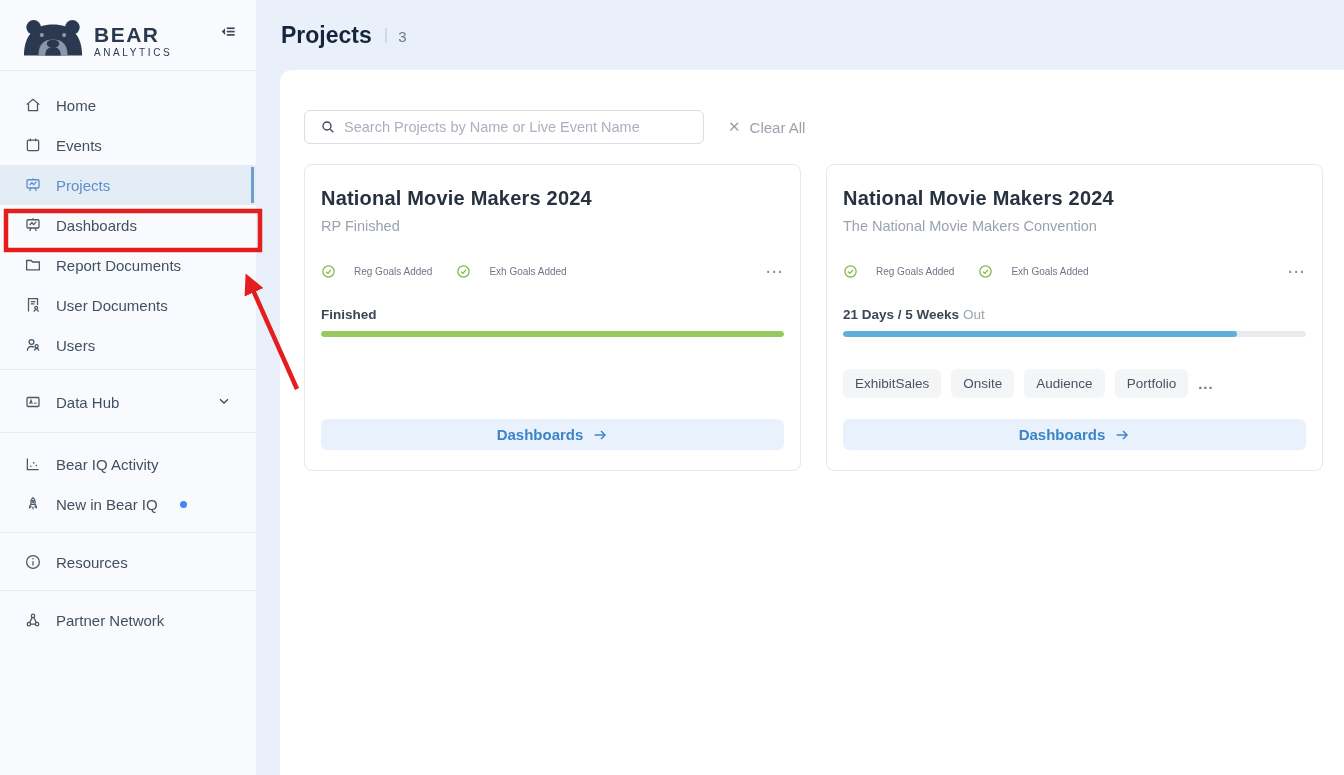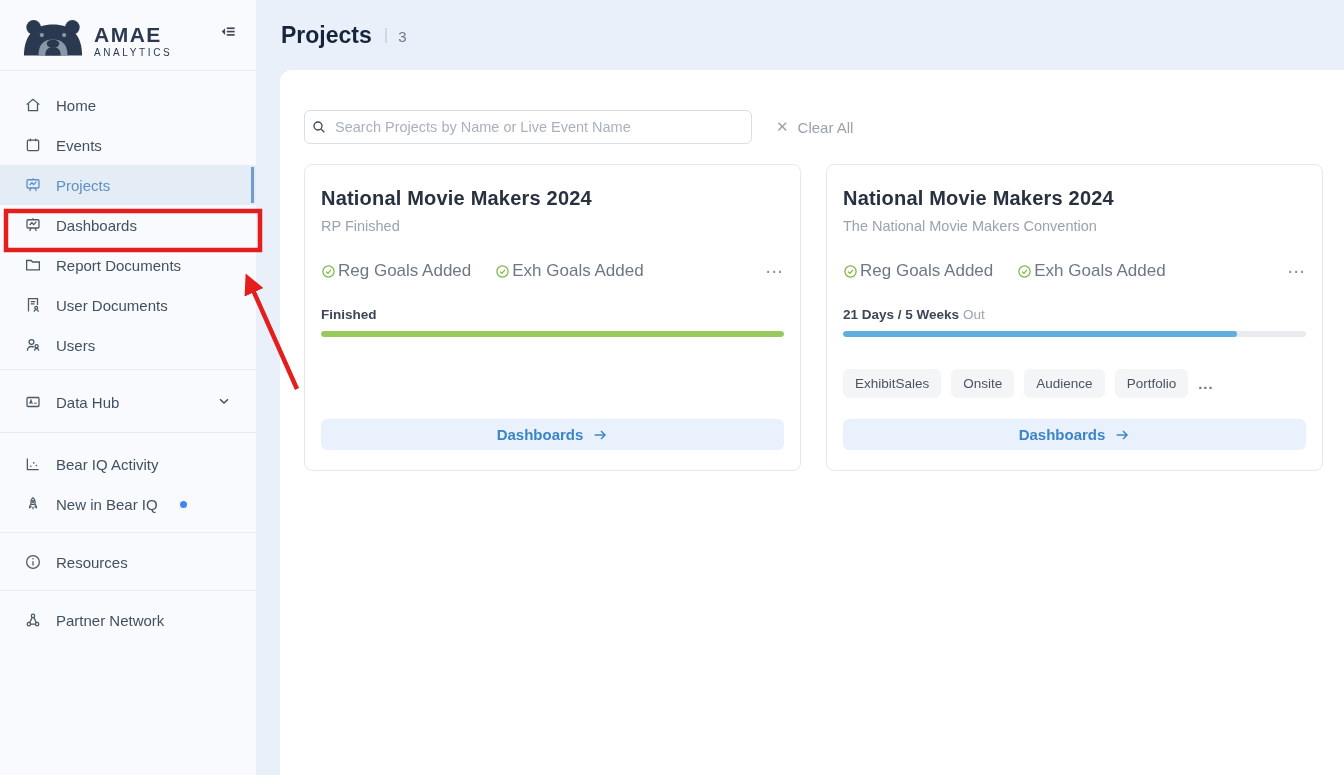--- a/index.html
+++ b/index.html
@@ -28,32 +28,32 @@
 
   
   .main { flex:1; position:relative; }
   .page-header { height:70px; display:flex; align-items:center; padding-left:25px; }
   .page-title { font-size:23px; font-weight:bold; color:#16243c; }
   .title-sep { margin:0 10px 0 12px; color:#c6cedb; font-size:17px; }
   .title-count { color:#6e7887; font-size:15px; padding-top:3px; }
   .panel { position:absolute; left:24px; top:70px; right:0; bottom:0; background:#ffffff; border-top-left-radius:12px; padding:40px 21px 0 24px; }
 
   .filter-row { display:flex; align-items:center; }
-  .search-box { width:448px; height:34px; border:1px solid #d9dee5; border-radius:6px; background:#fff; display:flex; align-items:center; padding:0 6px; }
+  .search-box { width:400px; height:34px; border:1px solid #d9dee5; border-radius:6px; background:#fff; display:flex; align-items:center; padding:0 15px; }
   .search-box .ic { color:#3c4657; display:flex; }
   .search-box input { flex:1; border:none; outline:none; font-family:"Liberation Sans", sans-serif; font-size:14.5px; color:#3c4657; margin-left:8px; background:transparent; }
   .search-box input::placeholder { color:#a9b1be; }
   .clear-all { display:flex; align-items:center; gap:9px; margin-left:24px; color:#9aa2ad; font-size:15px; cursor:pointer; background:none; border:none; font-family:"Liberation Sans", sans-serif; }
 
   .cards { display:flex; gap:25px; margin-top:20px; }
   .card { position:relative; width:497px; height:307px; background:#fff; border:1px solid #e5e8ee; border-radius:8px; padding:16px; }
   .card-title { font-size:20px; font-weight:bold; color:#27313f; margin-top:6px; letter-spacing:0.2px; }
   .card-subtitle { font-size:14.5px; color:#9aa3af; margin-top:8px; }
   .badge-row { display:flex; align-items:center; gap:24px; margin-top:27px; }
-  .badge { display:flex; align-items:center; gap:2px; font-size:17px; color:#6e7786; }
+  .badge { display:flex; align-items:center; gap:18px; font-size:10px; color:#6e7786; }
   .badge .ic { color:#7db842; display:flex; }
   .menu-dots { margin-left:auto; color:#8a919c; font-weight:bold; letter-spacing:2px; font-size:14px; cursor:pointer; background:none; border:none; line-height:1; padding-bottom:6px; }
   .status-row { margin-top:26px; font-size:13.5px; font-weight:bold; color:#3c4657; }
   .status-suffix { color:#9aa3af; font-weight:normal; margin-left:4px; }
   .progress-track { margin-top:9px; height:6px; border-radius:3px; background:#e9ebee; overflow:hidden; }
   .progress-fill { height:100%; border-radius:3px; }
   .tag-row { display:flex; align-items:center; gap:10px; margin-top:32px; }
   .tag { background:#f4f5f6; border-radius:6px; padding:7px 12px; font-size:13.5px; color:#4a5362; }
   .tags-more { color:#6e7786; font-weight:bold; letter-spacing:1px; }
   .card-action { position:absolute; left:16px; right:16px; bottom:20px; height:31px; background:#e9f2fc; border-radius:6px; border:none; display:flex; align-items:center; justify-content:center; gap:9px; color:#3c84c6; font-weight:bold; font-size:15px; cursor:pointer; font-family:"Liberation Sans", sans-serif; }
@@ -74,21 +74,21 @@
           <circle cx="52" cy="11" r="7.5" fill="#2b3950"></circle>
           <path d="M2 40 C2 18 14 8 32 8 C50 8 62 18 62 40 Z" fill="#2b3950"></path>
           <circle cx="20.5" cy="19" r="2.2" fill="#8b97a6"></circle>
           <circle cx="43.5" cy="19" r="2.2" fill="#8b97a6"></circle>
           <path d="M17 40 C17 28 23 23.5 32 23.5 C41 23.5 47 28 47 40 Z" fill="#8b97a6"></path>
           <ellipse cx="32" cy="28" rx="6.5" ry="4.2" fill="#2b3950"></ellipse>
           <path d="M24 40 C24 34 27 31.5 32 31.5 C37 31.5 40 34 40 40 Z" fill="#2b3950"></path>
         </svg>
       </span>
       <div class="brand-text">
-        <div class="brand-top">AMAE</div>
+        <div class="brand-top">BEAR</div>
         <div class="brand-bottom">ANALYTICS</div>
       </div>
       <span class="collapse-btn">
         <svg width="20" height="20" viewBox="0 0 24 24" fill="none" stroke="currentColor" stroke-width="2">
           <path d="M8.5 7.5 L4.5 11.5 L8.5 15.5 Z" fill="currentColor" stroke="none"></path>
           <path d="M10.5 7.5 H20"></path>
             <path d="M10.5 11.5 H20"></path>
             <path d="M10.5 15.5 H20"></path>
         </svg>
       </span>

